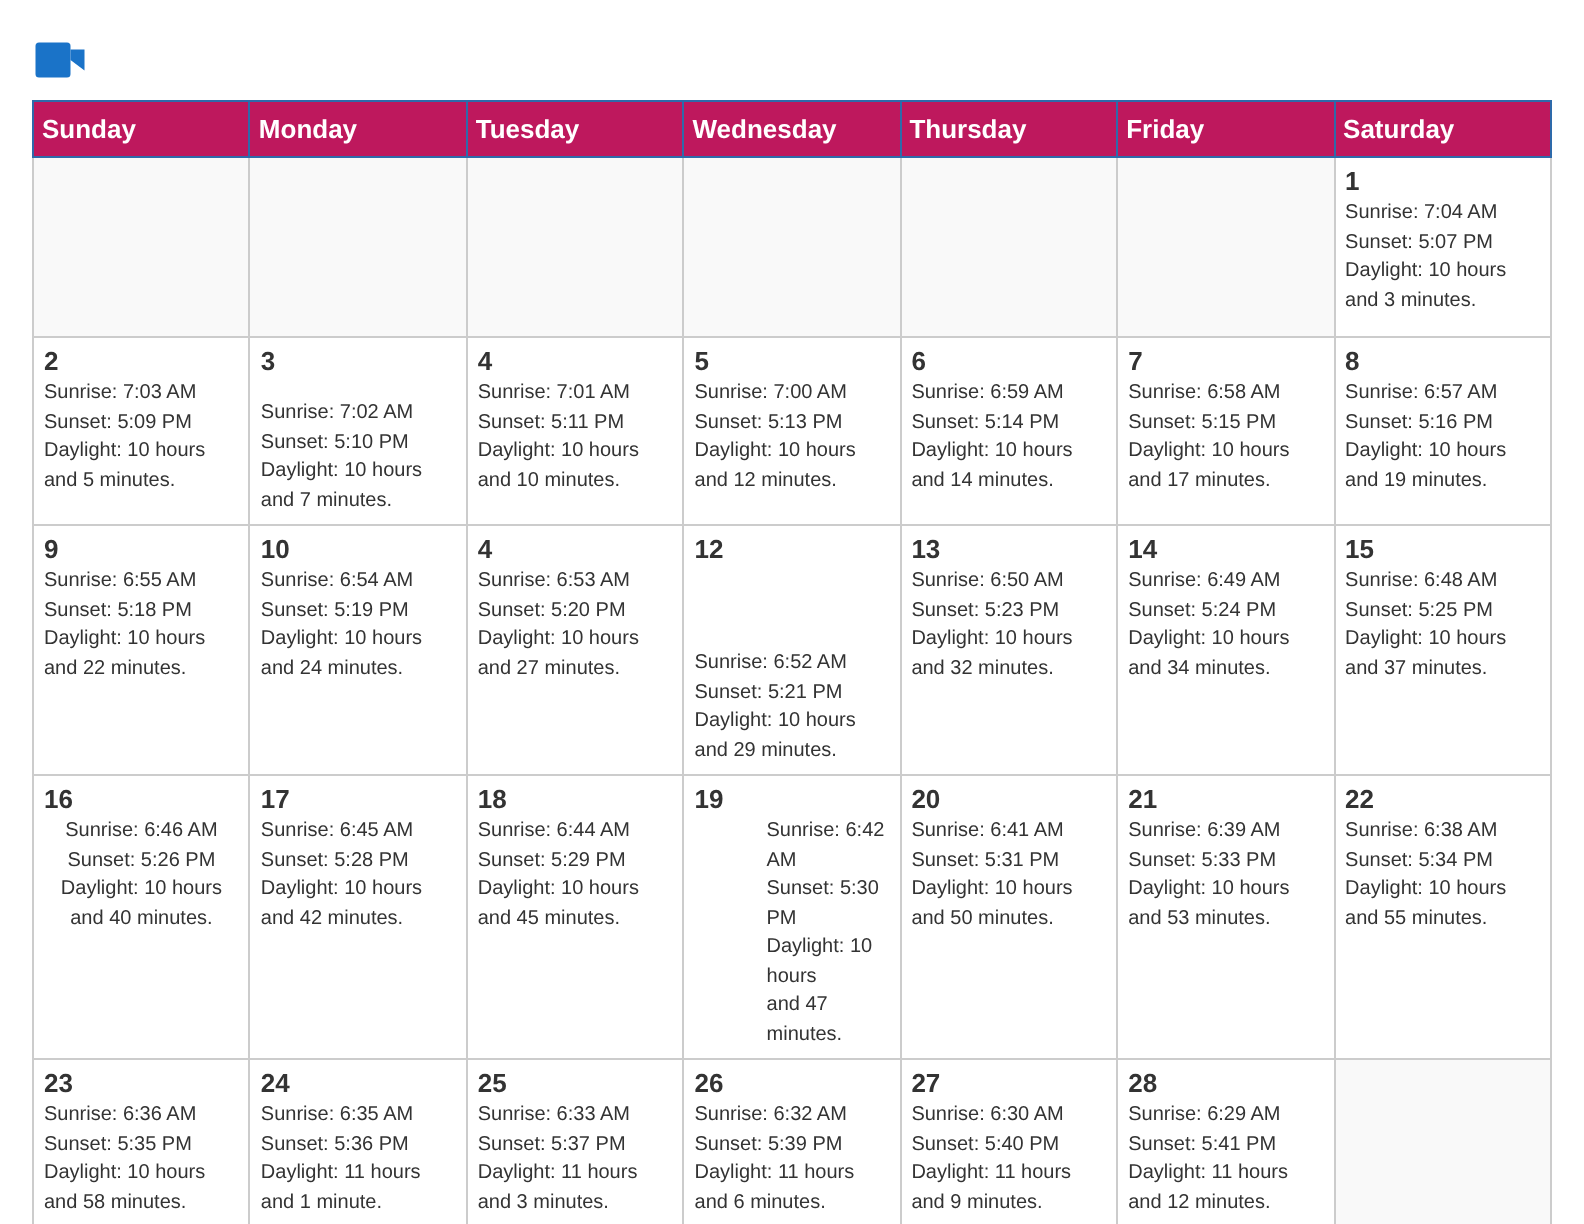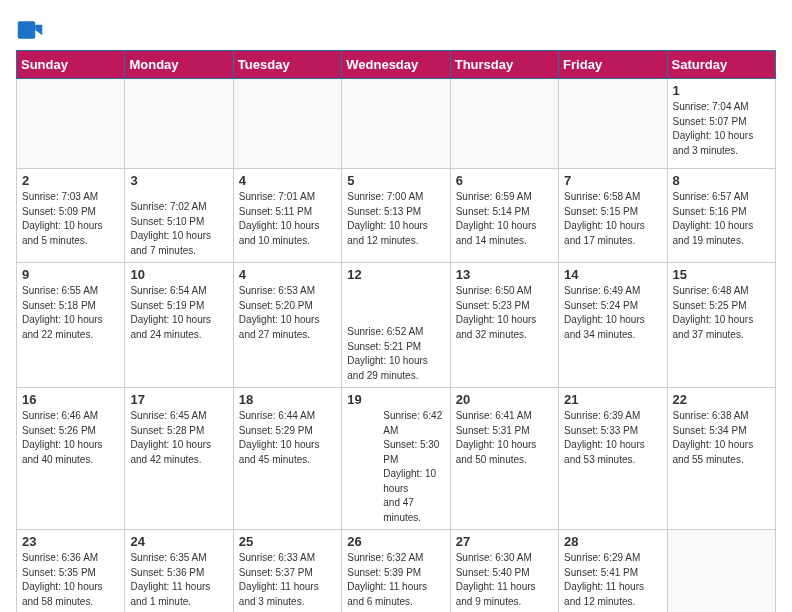--- a/index.html
+++ b/index.html
@@ -231,21 +231,21 @@
           <span class="day-number">15</span>
           <div class="day-info" style="white-space: pre-line;">Sunrise: 6:48 AM
 Sunset: 5:25 PM
 Daylight: 10 hours
 and 37 minutes.</div>
         </td>
       </tr>
       <tr>
         <td>
           <span class="day-number">16</span>
-          <div class="day-info" style="white-space: pre-line;">Sunrise: 6:46 AM
+          <div class="day-info" style="white-space: pre-line; text-align: center;">Sunrise: 6:46 AM
 Sunset: 5:26 PM
 Daylight: 10 hours
 and 40 minutes.</div>
         </td>
         <td>
           <span class="day-number">17</span>
           <div class="day-info" style="white-space: pre-line;">Sunrise: 6:45 AM
 Sunset: 5:28 PM
 Daylight: 10 hours
 and 42 minutes.</div>

